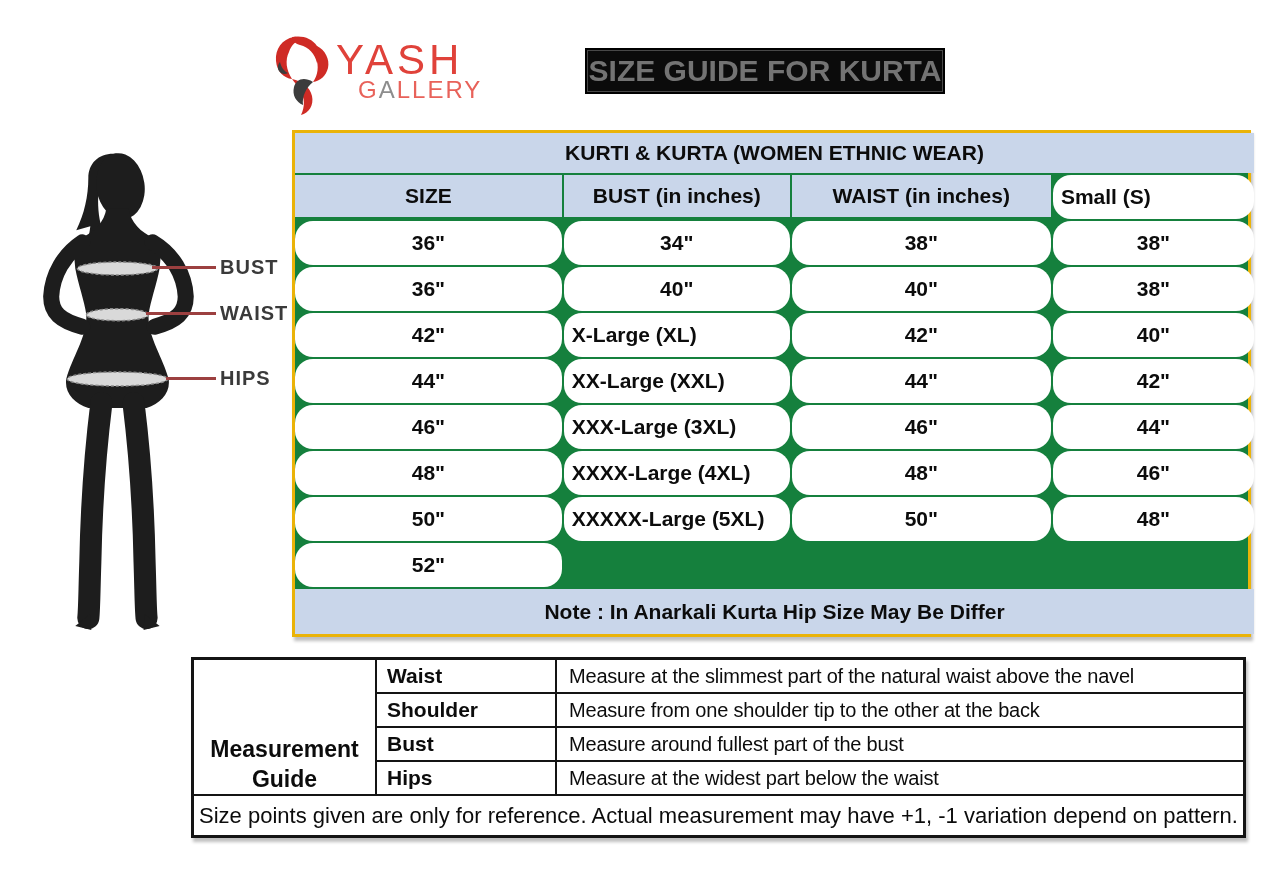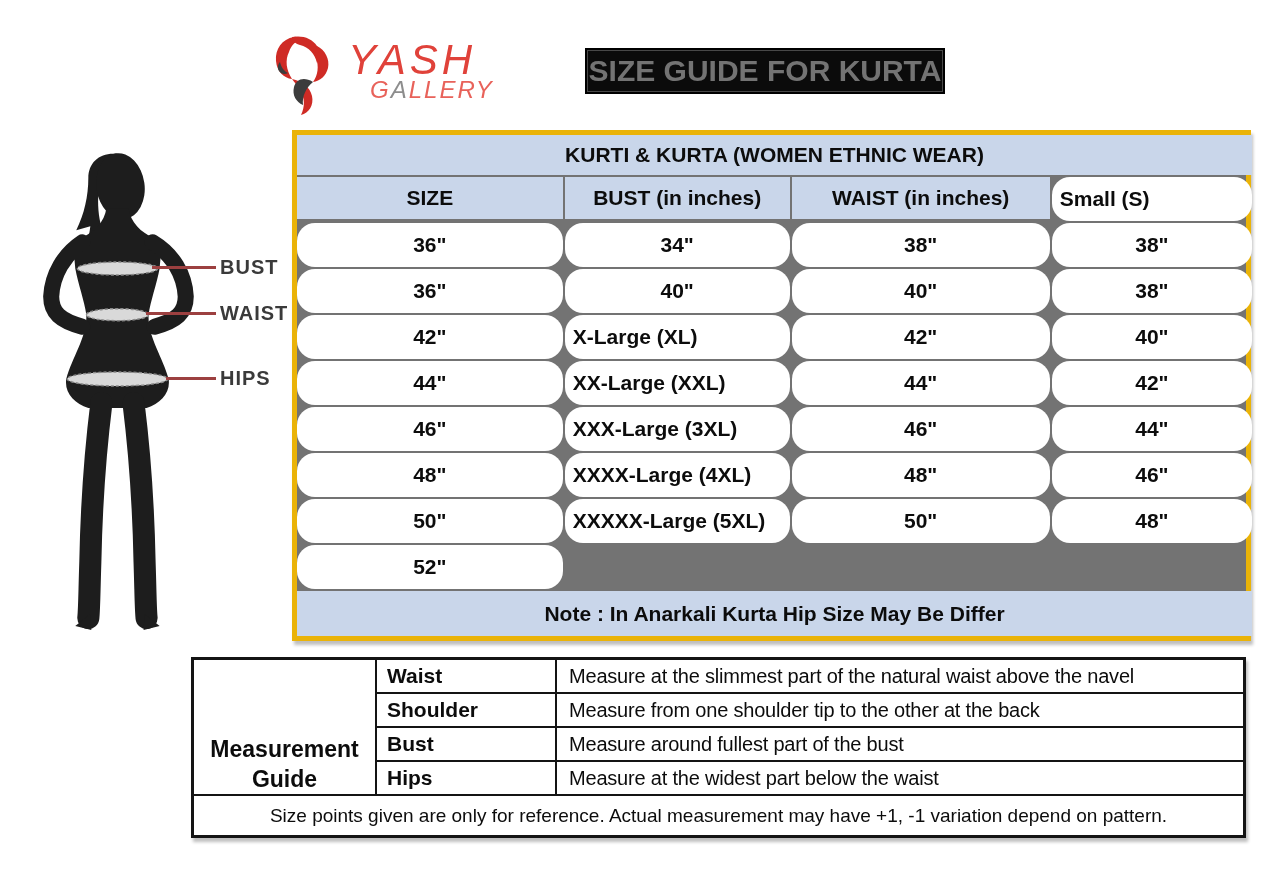--- a/index.html
+++ b/index.html
@@ -3,21 +3,21 @@
 <meta charset="utf-8">
 <style>
   * { margin:0; padding:0; box-sizing:border-box; }
   html,body { width:1280px; height:883px; background:#ffffff; overflow:hidden;
               font-family:"Liberation Sans", sans-serif; }
   .page { position:relative; width:1280px; height:883px; background:#fff; }
 
   
   .logo { position:absolute; left:272px; top:34px; width:200px; height:84px; display:flex; }
   .logo-icon { width:64px; height:82px; flex:0 0 auto; }
-  .logo-text { margin-left:12px; padding-top:6px;font-style:italic; }
+  .logo-text { margin-left:0; padding-top:6px; }
   .logo-yash { font-size:42px; line-height:40px; letter-spacing:4px; color:#e0423a; font-weight:400; }
   .logo-gallery { font-size:24px; line-height:24px; letter-spacing:2px; margin-left:22px; margin-top:-2px; font-weight:400; }
   .lg-red { color:#e8625a; } .lg-gray { color:#8d8d8d; }
 
   
   .title-bar { position:absolute; left:585px; top:48px; width:360px; height:46px;
                background:#0b0b0b; border:2px solid #000; display:flex; align-items:center; justify-content:center;
                box-shadow: inset 0 0 0 1px rgba(255,255,255,0.25); }
   .title-bar span { color:#737373; font-weight:700; font-size:30px; letter-spacing:0px; white-space:nowrap; }
 
@@ -28,42 +28,42 @@
   .line-waist { left:146px; top:312px; width:70px; }
   .line-hips  { left:166px; top:377px; width:50px; }
   .fig-label { position:absolute; font-size:20px; font-weight:700; color:#3a3a3a; letter-spacing:1px; }
   .lab-bust  { left:220px; top:256px; }
   .lab-waist { left:220px; top:302px; }
   .lab-hips  { left:220px; top:367px; }
 
   
   .size-table { position:absolute; left:292px; top:130px; width:959px;
                 display:grid; grid-template-columns:28% 23.7% 27.2% 21.1%;
-                gap:2px; background:#737373; border:5px solid #eab308;
+                gap:2px; background:#15803d; border:3px solid #eab308;
                 box-shadow:2px 4px 3px rgba(0,0,0,0.25); }
   .cell { display:flex; align-items:center; justify-content:center;
           font-weight:700; font-size:21px; color:#0c0c0c; background:#fff; }
   .c-blue { background:#c9d6ea; }
   .row-title { grid-column:1/-1; height:40px; }
   .row-head  { height:42px; }
   .row-data  { height:44px;border-radius:18px; }
   .cell-size { justify-content:flex-start; padding-left:8px; }
   .row-note  { grid-column:1/-1; height:45px; }
 
   
   .mg-table { position:absolute; left:191px; top:657px; width:1055px;
               display:grid; grid-template-columns:181px 178px 1fr;
               grid-auto-rows:auto; gap:2px; background:#141414; border:3px solid #141414;
               box-shadow:2px 4px 3px rgba(0,0,0,0.25); }
   .mg-cell { background:#fff; display:flex; align-items:center; color:#0c0c0c; }
   .mg-title { grid-row:1/5; grid-column:1; flex-direction:column; justify-content:flex-end;
               font-weight:700; font-size:23px; text-align:center; line-height:30px; }
   .mg-label { height:32px; font-weight:700; font-size:21px; padding-left:10px; }
   .mg-desc  { height:32px; font-weight:400; font-size:20px; padding-left:12px; letter-spacing:-0.2px; }
-  .mg-foot  { grid-column:1/-1; height:39px; justify-content:center; font-size:19px; font-weight:400; }
+  .mg-foot  { grid-column:1/-1; height:39px; justify-content:center; font-size:22px; font-weight:400; }
 </style>
 </head>
 <body>
 
 <div class="page">
 
   <div class="logo">
     <svg class="logo-icon" viewBox="0 0 64 82">
       <path d="M22,3 C10,5 3,15 4,27 C5,38 12,44 20,45 C14,36 13,26 17,18 C19,12 23,7 30,5 C27,3 24,2.5 22,3 Z" fill="#cf2b25"></path>
       <path d="M20,3 C30,1 40,4 45,12 C48,17 48,24 45,29 C43,20 37,13 28,11 C24,10 21,8 20,3 Z" fill="#cf2b25"></path>

